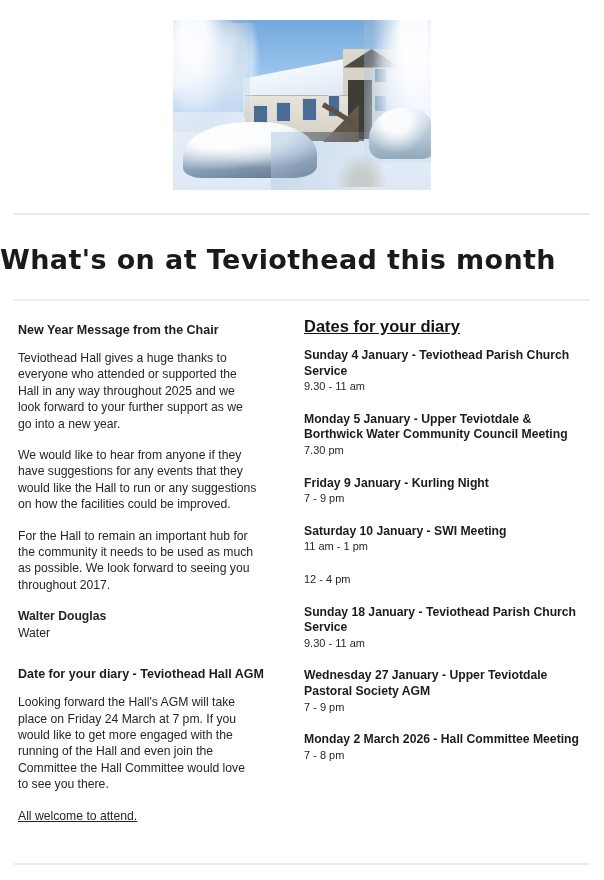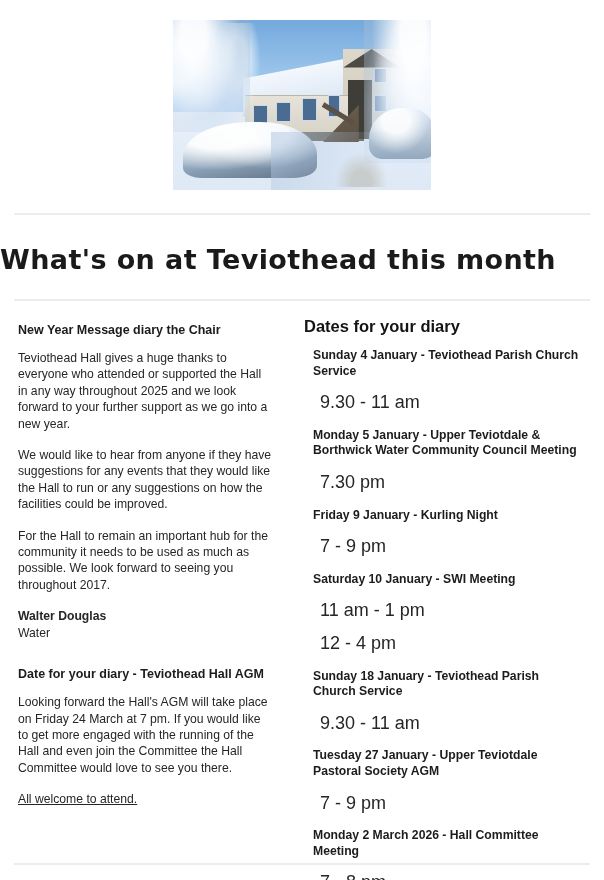--- a/index.html
+++ b/index.html
@@ -202,51 +202,52 @@
     font-size: 12.5px;
     font-weight: bold;
     color: #1c1c1c;
     margin: 0 0 13px 4px;
   }
   .diary-head {
     font-size: 16.5px;
     font-weight: bold;
     color: #141414;
     margin: -6px 0 12px 0;
+    text-decoration: underline;
   }
   p.body {
     font-size: 12.2px;
     line-height: 16.4px;
     color: #262626;
-    margin: 0 0 15px 4px;
+    margin: 0 16px 15px 4px;
   }
   p.body.tight { margin-bottom: 0; text-decoration: underline; }
   .sig {
     font-size: 12.2px;
     line-height: 16.4px;
     margin: 15px 0 0 4px;
     color: #262626;
   }
   .sig b { font-weight: bold; }
   .gap { height: 26px; }
 
   
   .event { margin-bottom: 17px; }
   .event-title {
     font-size: 12.2px;
     font-weight: bold;
     line-height: 15.6px;
     color: #1c1c1c;
-    margin: 9px;
+    margin: 0;
   }
   .event-time {
-    font-size: 18px;
+    font-size: 11px;
     line-height: 15.6px;
     color: #262626;
-    margin: 16px;
+    margin: 0;
   }
   .bottom-rule { position: absolute; left: 0; right: 0; top: 863px; }
 </style>
 </head>
 <body>
 
 <div class="hero-wrap">
   <div class="photo" title="Teviothead Hall in snow, winter photograph of the village hall with snow-covered trees and hedges under a blue sky">
     <div class="sky"></div>
     <div class="ground"></div>
@@ -276,21 +277,21 @@
 
 <div class="rule" style="margin-top:23px"></div>
 
 <div class="masthead">What's on at Teviothead this month</div>
 
 <div class="rule"></div>
 
 <div class="columns">
 
   <div class="col-left">
-    <div class="sec-head">New Year Message diary the Chair</div>
+    <div class="sec-head">New Year Message from the Chair</div>
 
     <p class="body">Teviothead Hall gives a huge thanks to everyone who attended or supported the Hall in any way throughout 2025 and we look forward to your further support as we go into a new year.</p>
     <p class="body">We would like to hear from anyone if they have suggestions for any events that they would like the Hall to run or any suggestions on how the facilities could be improved.</p>
     <p class="body">For the Hall to remain an important hub for the community it needs to be used as much as possible. We look forward to seeing you throughout 2017.</p>
 
     <div class="sig">
       <b>Walter Douglas</b><br>
       <span>Water</span>
     </div>
 
@@ -321,21 +322,21 @@
       <p class="event-time">11 am - 1 pm</p>
     </div>
     <div class="event">
       <p class="event-time">12 - 4 pm</p>
     </div>
     <div class="event">
       <p class="event-title">Sunday 18 January - Teviothead Parish Church Service</p>
       <p class="event-time">9.30 - 11 am</p>
     </div>
     <div class="event">
-      <p class="event-title">Tuesday 27 January - Upper Teviotdale Pastoral Society AGM</p>
+      <p class="event-title">Wednesday 27 January - Upper Teviotdale Pastoral Society AGM</p>
       <p class="event-time">7 - 9 pm</p>
     </div>
     <div class="event">
       <p class="event-title">Monday 2 March 2026 - Hall Committee Meeting</p>
       <p class="event-time">7 - 8 pm</p>
     </div>
   </div>
 </div>
 
 <div class="rule bottom-rule"></div>

